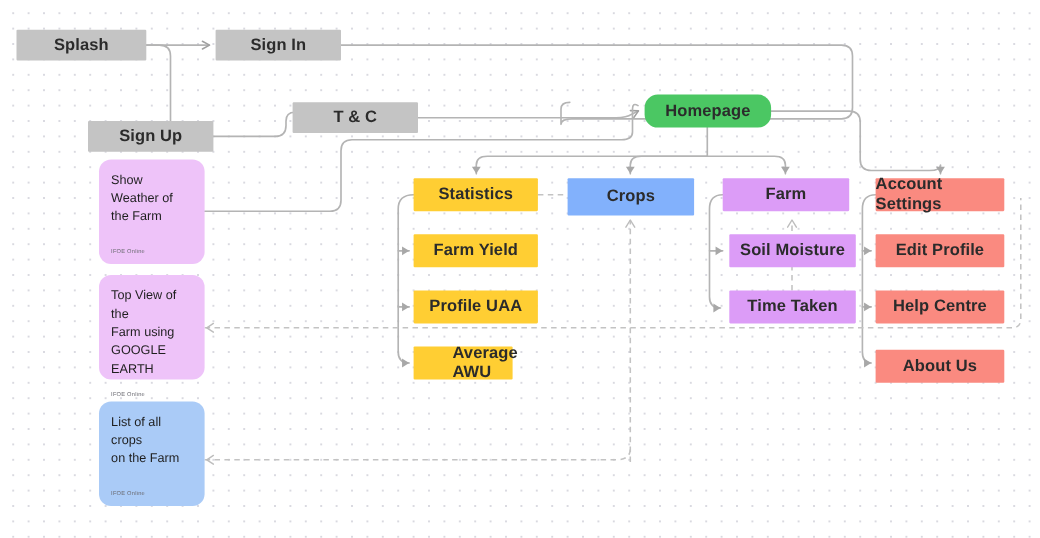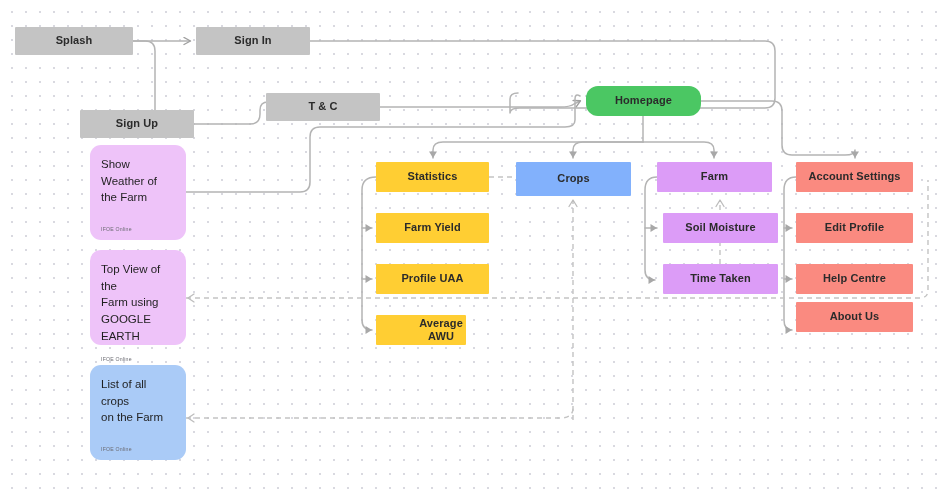--- a/index.html
+++ b/index.html
@@ -14,25 +14,24 @@
     background-size:14px 14px;
     background-position:5px 5px;
   }
 
   #wires{position:absolute;left:0;top:0;width:945px;height:489px;pointer-events:none;}
 
   .node{
     position:absolute;
     box-sizing:border-box;
     display:flex;align-items:center;justify-content:center;
-    font-size:11px;
+    font-size:15px;
     font-weight:bold;
     color:#2b2b2b;
     letter-spacing:.1px;
-    text-align:center;
     line-height:1.2;
     border-radius:1px;
   }
   .node.gray{background:#c4c4c4;}
   .node.green{background:#4bc763;}
   .node.yellow{background:#ffce33;}
   .node.blue{background:#82b1fc;}
   .node.purple{background:#dc9cf7;}
   .node.salmon{background:#fa8a80;}
 
@@ -137,21 +136,21 @@
   <div class="node yellow" style="left: 376px; top: 213px; width: 113px; height: 30px;">Farm Yield</div>
   <div class="node yellow" style="left: 376px; top: 264px; width: 113px; height: 30px;">Profile UAA</div>
   <div class="node yellow" style="left: 376px; top: 315px; width: 90px; height: 30px; padding-left: 40px;">Average AWU</div>
   <div class="node blue" style="left: 516px; top: 162px; width: 115px; height: 34px;">Crops</div>
   <div class="node purple" style="left: 657px; top: 162px; width: 115px; height: 30px;">Farm</div>
   <div class="node purple" style="left: 663px; top: 213px; width: 115px; height: 30px;">Soil Moisture</div>
   <div class="node purple" style="left: 663px; top: 264px; width: 115px; height: 30px;">Time Taken</div>
   <div class="node salmon" style="left: 796px; top: 162px; width: 117px; height: 30px;">Account Settings</div>
   <div class="node salmon" style="left: 796px; top: 213px; width: 117px; height: 30px;">Edit Profile</div>
   <div class="node salmon" style="left: 796px; top: 264px; width: 117px; height: 30px;">Help Centre</div>
-  <div class="node salmon" style="left: 796px; top: 302px; width: 117px; height: 30px;">About Us</div>
+  <div class="node salmon" style="left: 796px; top: 318px; width: 117px; height: 30px;">About Us</div>
 
   <div class="card lilac" style="left: 90px; top: 145px; width: 96px; height: 95px;">
     <div class="card-body">Show Weather of
 the Farm</div>
     <div class="card-foot">IFOE Online</div>
   </div>
 
   <div class="card lilac" style="left: 90px; top: 250px; width: 96px; height: 95px; gap: 12px;">
     <div class="card-body">Top View of the
 Farm using

